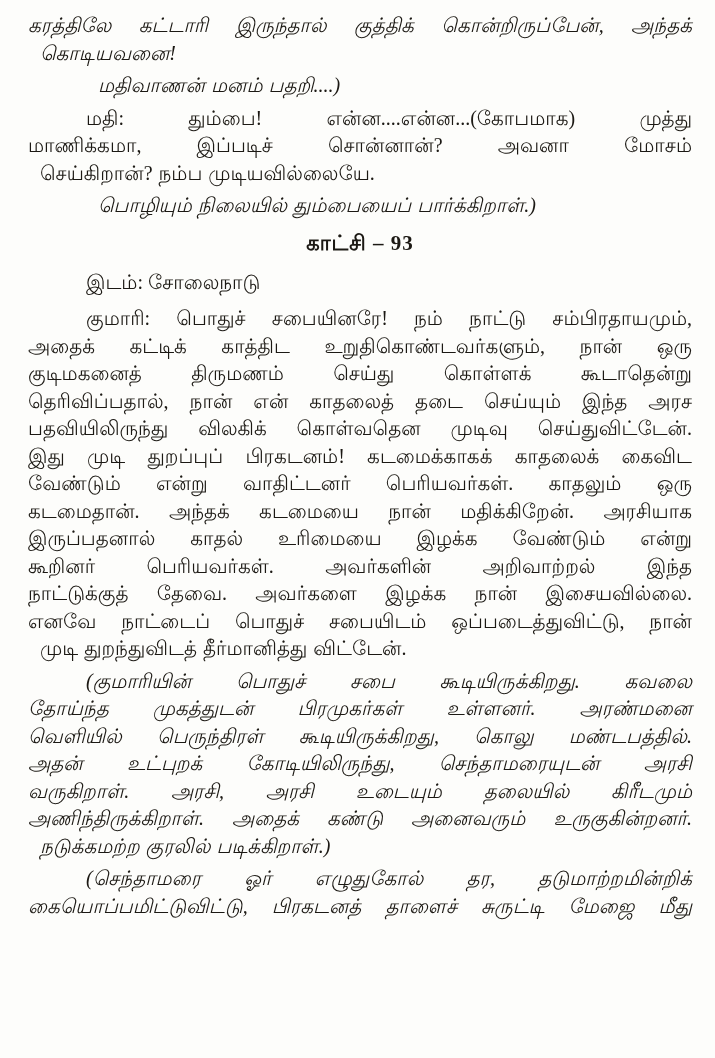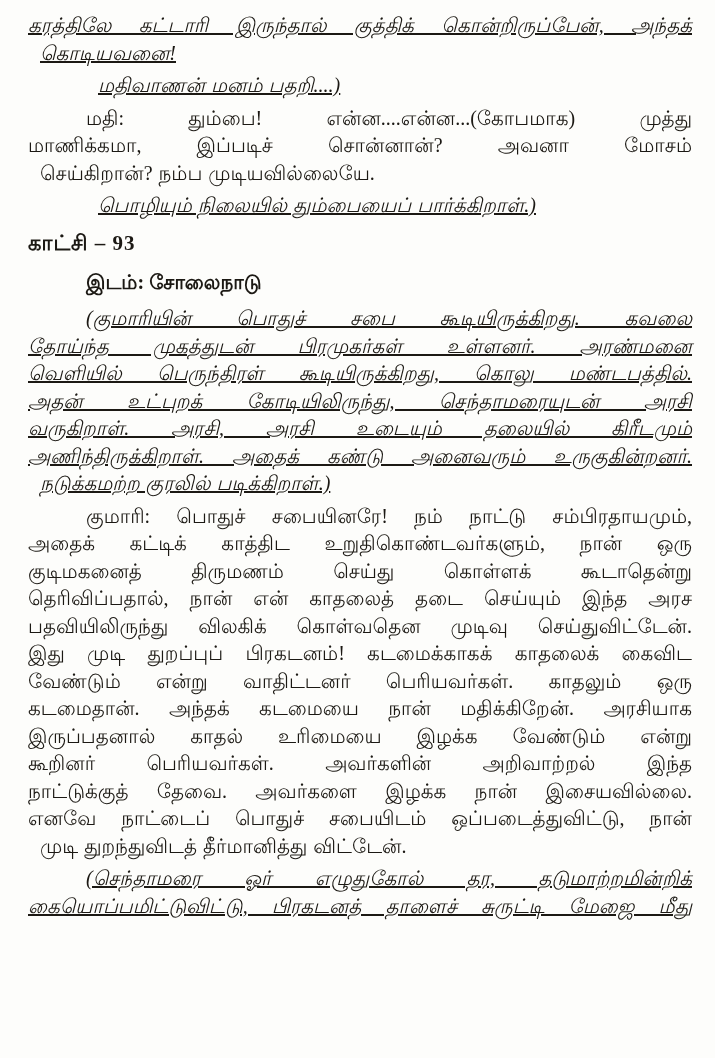--- a/index.html
+++ b/index.html
@@ -13,47 +13,46 @@
     height: 1058px;
     box-sizing: border-box;
     background: #fdfdfb;
     color: #1c1914;
     font-family: "Liberation Serif", serif;
     font-size: 20px;
     padding: 12px 23px 0 28px;
     overflow: hidden;
   }
   .para { margin: 0 0 5px 0; }
-  .stage { font-style: italic; text-decoration: underline; }
+  .stage { font-style: italic; }
   .line {
     line-height: 27.5px;
     text-align: justify;
     text-align-last: justify;
     -moz-text-align-last: justify;
     word-spacing: 1px;
   }
   .line.end {
     text-align-last: left;
     margin-left: 12px;
     -moz-text-align-last: left;
   }
   .indent .line:first-child { text-indent: 58px; }
   .scene-heading {
-    text-align: left;
+    text-align: center;
     font-weight: 600;
     font-size: 21px;
     line-height: 27px;
     letter-spacing: 1px;
     margin: 10px 0 12px 0;
   }
   .meta {
     line-height: 27.5px;
     text-indent: 58px;
     margin: 0 0 9px 0;
-    font-weight: bold;
   }
 </style>
 </head>
 <body>
 
 <div class="page">
 
   <div class="para stage">
     <div class="line">கரத்திலே கட்டாரி இருந்தால் குத்திக் கொன்றிருப்பேன், அந்தக்</div>
     <div class="line end">கொடியவனை!</div>
@@ -71,44 +70,44 @@
 
   <div class="para stage indent">
     <div class="line end">பொழியும் நிலையில் தும்பையைப் பார்க்கிறாள்.)</div>
   </div>
 
   <div class="scene-heading">காட்சி – 93</div>
 
   <div class="meta">இடம்: சோலைநாடு</div>
 
 
-  <div class="para stage indent">
-    <div class="line">(குமாரியின் பொதுச் சபை கூடியிருக்கிறது.  கவலை</div>
-    <div class="line">தோய்ந்த முகத்துடன் பிரமுகர்கள் உள்ளனர். அரண்மனை</div>
-    <div class="line">வெளியில் பெருந்திரள் கூடியிருக்கிறது, கொலு மண்டபத்தில்.</div>
-    <div class="line">அதன் உட்புறக் கோடியிலிருந்து, செந்தாமரையுடன் அரசி</div>
-    <div class="line">வருகிறாள்.  அரசி, அரசி உடையும் தலையில் கிரீடமும்</div>
-    <div class="line">அணிந்திருக்கிறாள். அதைக் கண்டு அனைவரும் உருகுகின்றனர்.</div>
-    <div class="line end">நடுக்கமற்ற குரலில் படிக்கிறாள்.)</div>
-  </div>
-
   <div class="para indent">
     <div class="line">குமாரி: பொதுச் சபையினரே! நம் நாட்டு சம்பிரதாயமும்,</div>
     <div class="line">அதைக் கட்டிக் காத்திட உறுதிகொண்டவர்களும், நான் ஒரு</div>
     <div class="line">குடிமகனைத் திருமணம் செய்து கொள்ளக் கூடாதென்று</div>
     <div class="line">தெரிவிப்பதால், நான் என் காதலைத் தடை செய்யும் இந்த அரச</div>
     <div class="line">பதவியிலிருந்து விலகிக் கொள்வதென முடிவு செய்துவிட்டேன்.</div>
     <div class="line">இது முடி துறப்புப் பிரகடனம்! கடமைக்காகக் காதலைக் கைவிட</div>
     <div class="line">வேண்டும் என்று வாதிட்டனர் பெரியவர்கள். காதலும் ஒரு</div>
     <div class="line">கடமைதான். அந்தக் கடமையை நான் மதிக்கிறேன். அரசியாக</div>
     <div class="line">இருப்பதனால் காதல் உரிமையை இழக்க வேண்டும் என்று</div>
     <div class="line">கூறினர் பெரியவர்கள். அவர்களின் அறிவாற்றல் இந்த</div>
     <div class="line">நாட்டுக்குத் தேவை. அவர்களை இழக்க நான் இசையவில்லை.</div>
     <div class="line">எனவே நாட்டைப் பொதுச் சபையிடம் ஒப்படைத்துவிட்டு, நான்</div>
     <div class="line end">முடி துறந்துவிடத் தீர்மானித்து விட்டேன்.</div>
   </div>
 
   <div class="para stage indent">
+    <div class="line">(குமாரியின் பொதுச் சபை கூடியிருக்கிறது.  கவலை</div>
+    <div class="line">தோய்ந்த முகத்துடன் பிரமுகர்கள் உள்ளனர். அரண்மனை</div>
+    <div class="line">வெளியில் பெருந்திரள் கூடியிருக்கிறது, கொலு மண்டபத்தில்.</div>
+    <div class="line">அதன் உட்புறக் கோடியிலிருந்து, செந்தாமரையுடன் அரசி</div>
+    <div class="line">வருகிறாள்.  அரசி, அரசி உடையும் தலையில் கிரீடமும்</div>
+    <div class="line">அணிந்திருக்கிறாள். அதைக் கண்டு அனைவரும் உருகுகின்றனர்.</div>
+    <div class="line end">நடுக்கமற்ற குரலில் படிக்கிறாள்.)</div>
+  </div>
+
+  <div class="para stage indent">
     <div class="line">(செந்தாமரை ஓர் எழுதுகோல் தர, தடுமாற்றமின்றிக்</div>
     <div class="line">கையொப்பமிட்டுவிட்டு, பிரகடனத் தாளைச் சுருட்டி மேஜை மீது</div>
   </div>
 
 </div>
 
 </body></html>

